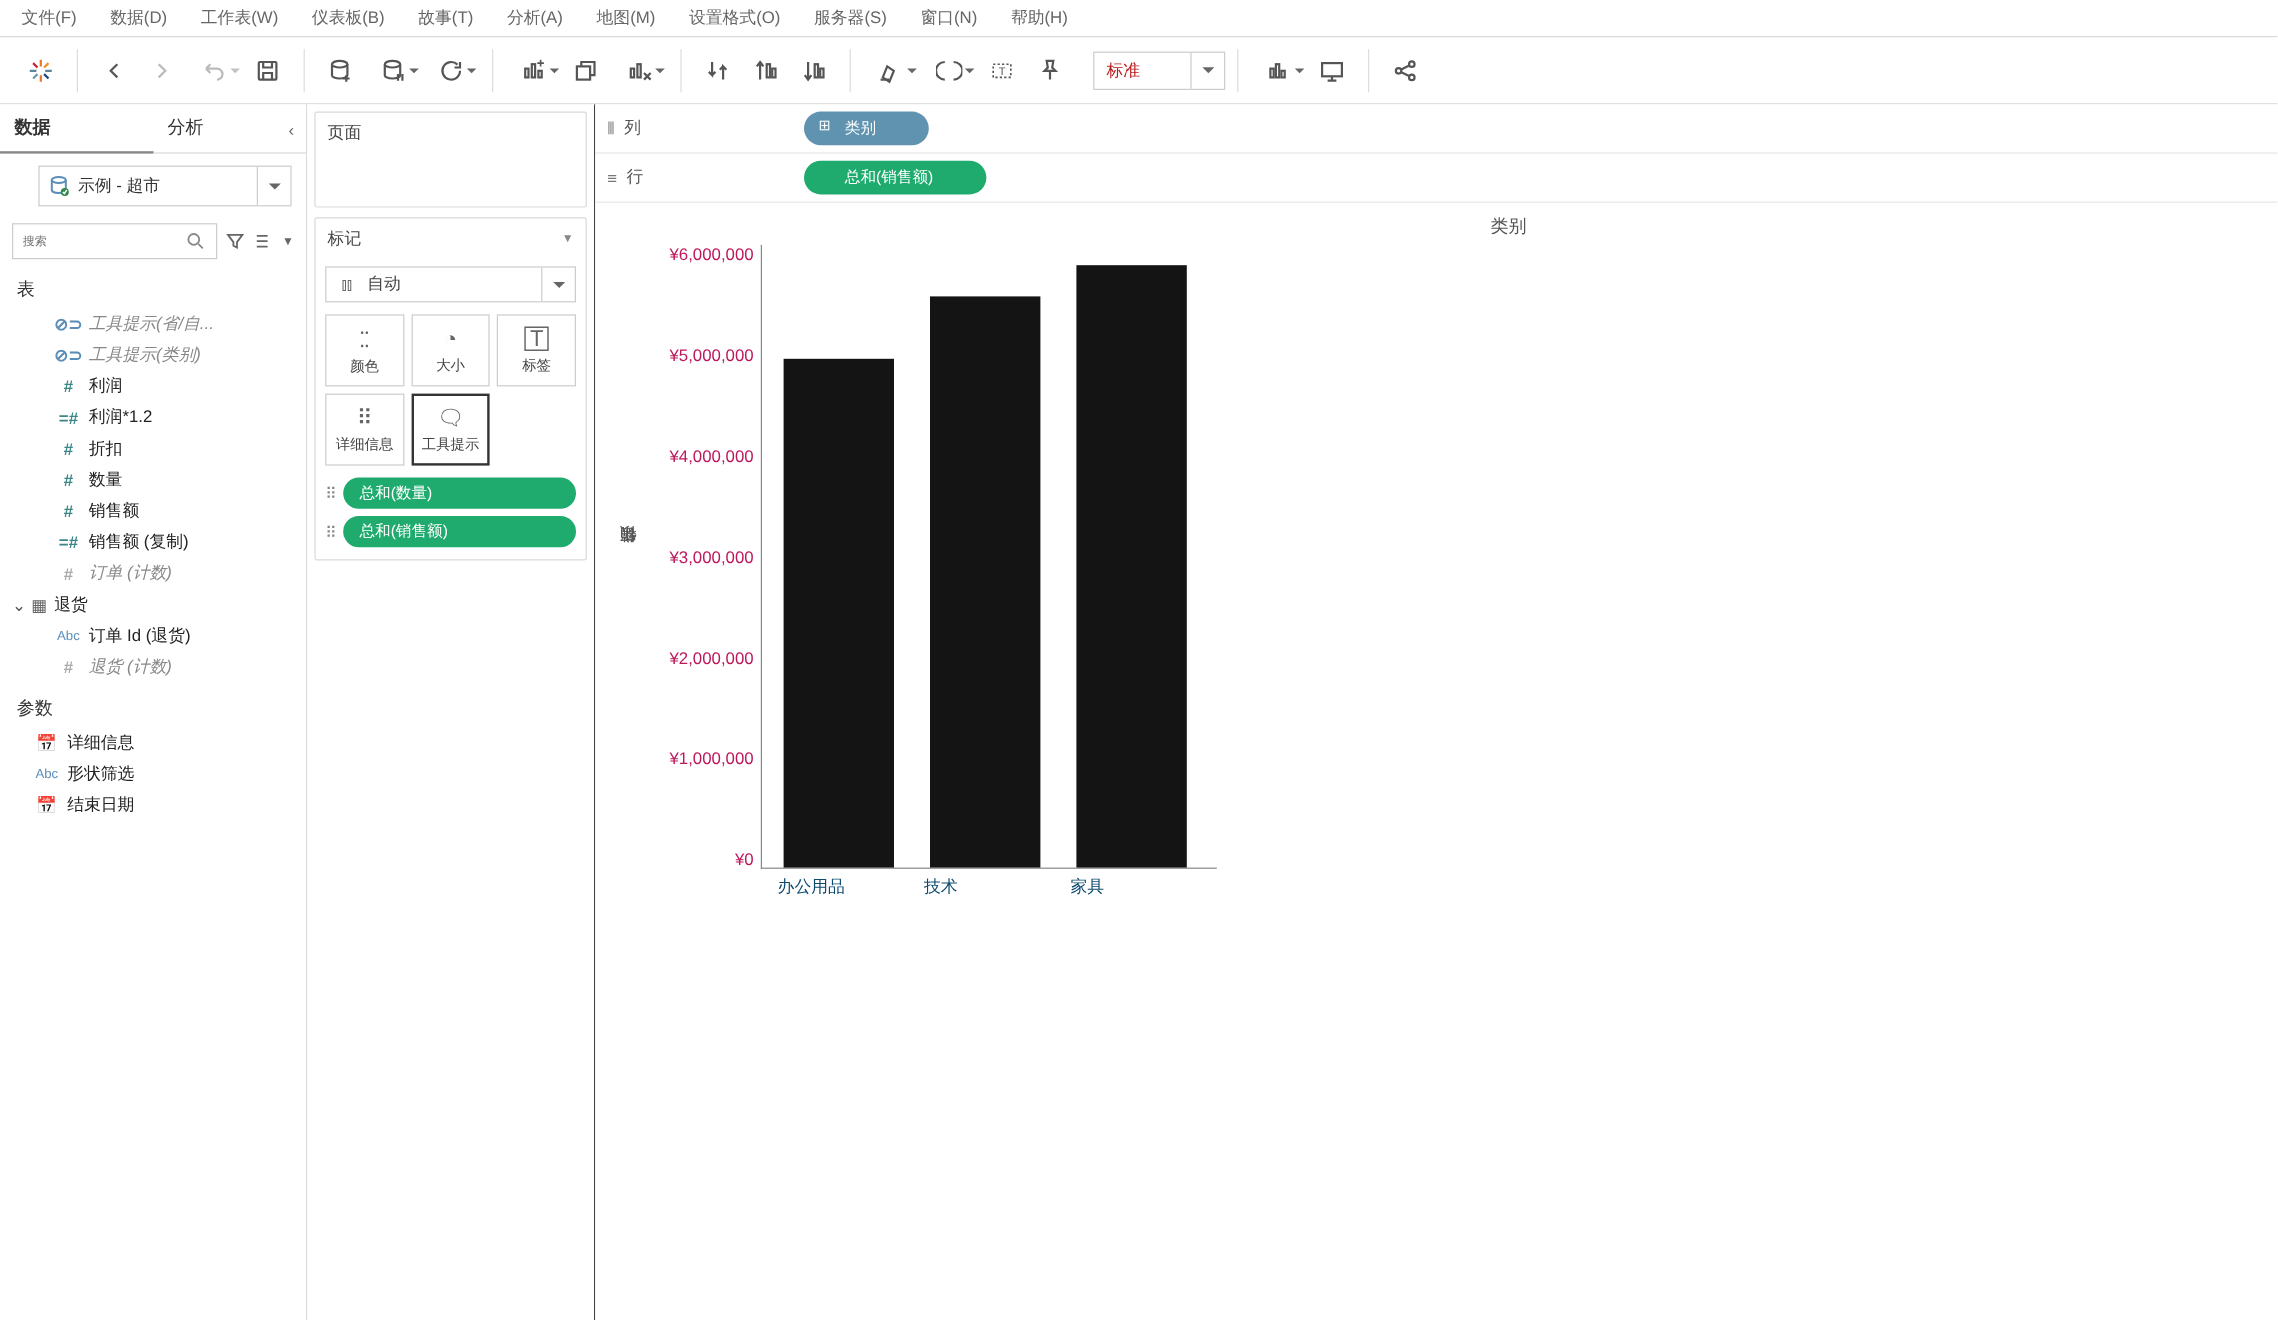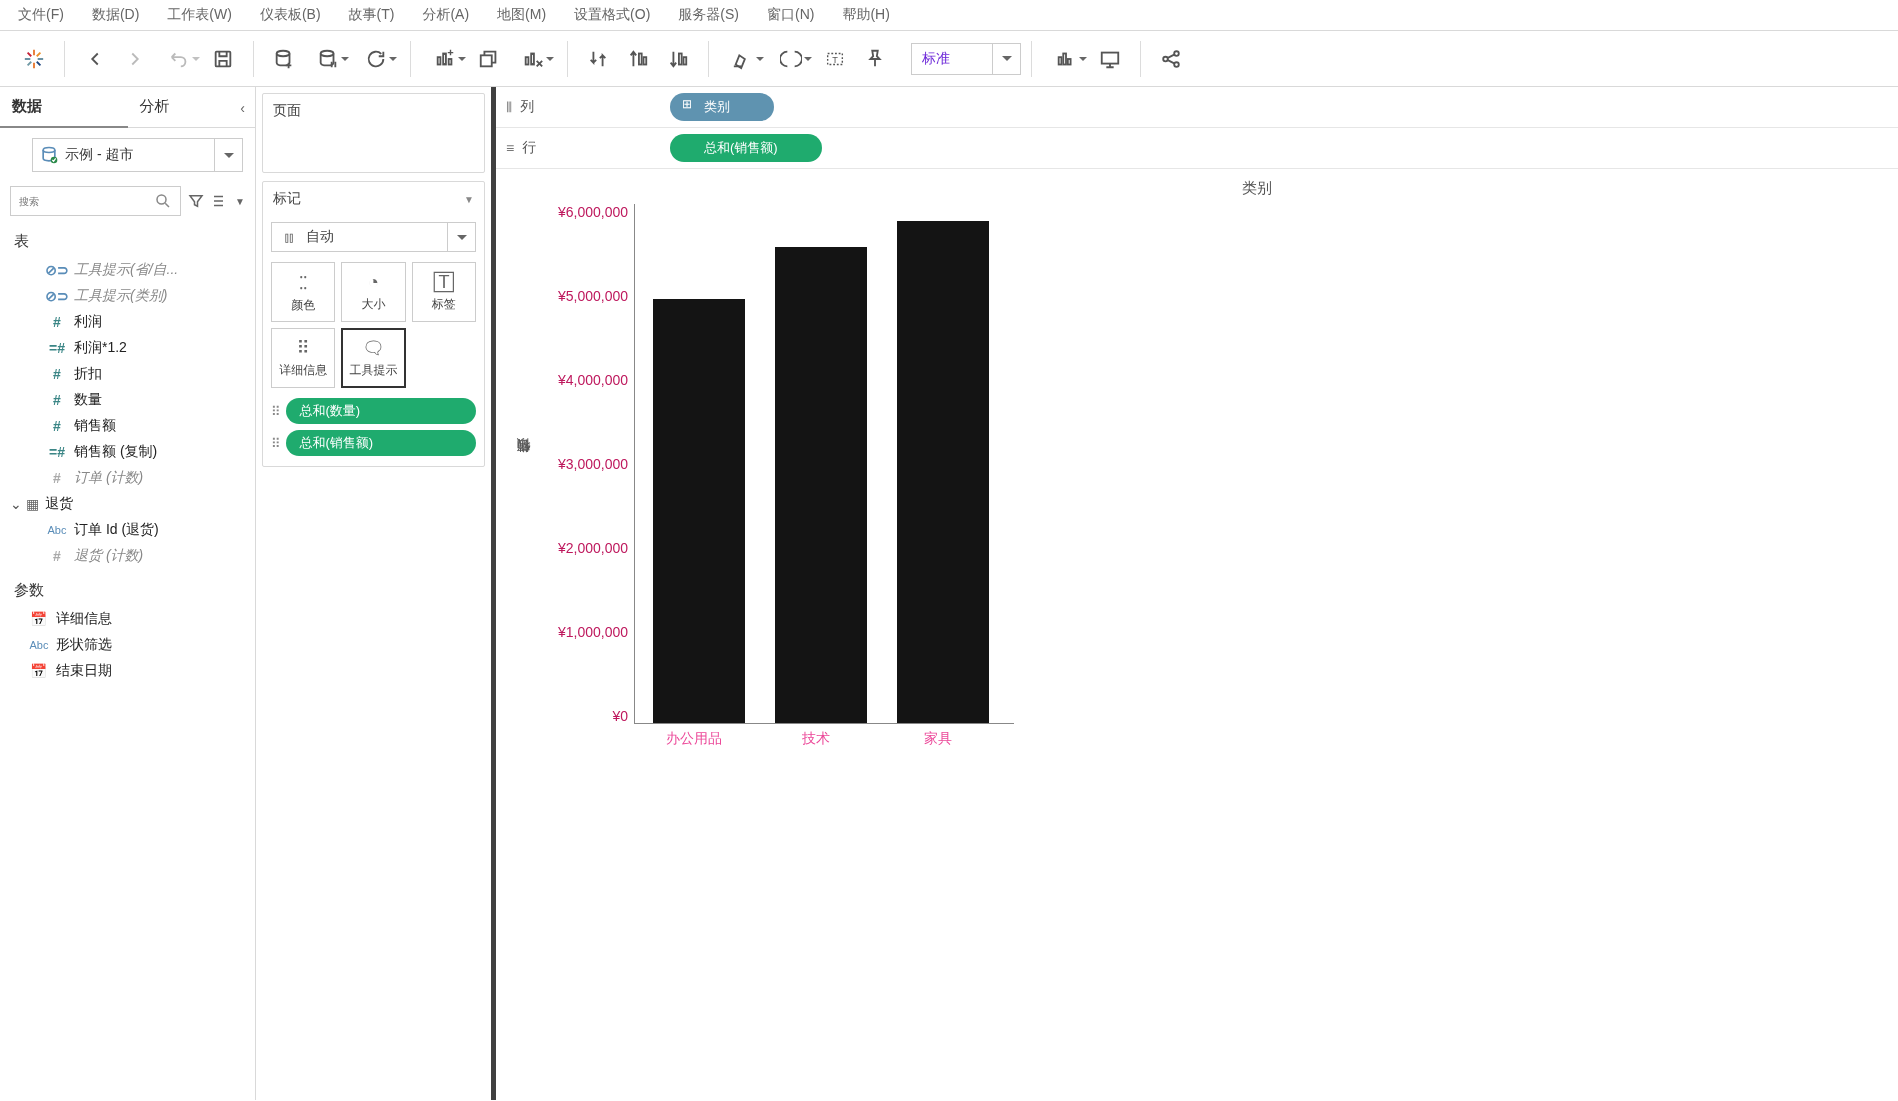--- a/index.html
+++ b/index.html
@@ -9,21 +9,21 @@
 .menubar span { color: #666; cursor: pointer; }
 
 .toolbar { display: flex; align-items: center; height: 56px; border-bottom: 1px solid #d9d9d9; padding: 0 6px; }
 .tool-group { display: flex; align-items: center; height: 100%; padding: 0 8px; }
 .tool-sep { width: 1px; height: 36px; background: #dcdcdc; margin: 0 2px; }
 .tool-btn { width: 40px; height: 40px; display: inline-flex; align-items: center; justify-content: center; color: #666; border-radius: 2px; position: relative; }
 .tool-btn.wide { width: 48px; }
 .tool-btn svg { width: 22px; height: 22px; }
 .tool-drop::after { content:""; position:absolute; right:3px; top:50%; margin-top:-2px; border:4px solid transparent; border-top-color:#666; }
 .fit-select { display:flex; align-items:center; border:1px solid #ccc; height:32px; }
-.fit-select .val { padding:0 24px 0 10px; color:#6d28d9; min-width:80px; }
+.fit-select .val { padding:0 24px 0 10px; color:#b91c1c; min-width:80px; }
 .fit-select .arr { width:28px; height:100%; border-left:1px solid #ccc; display:flex; align-items:center; justify-content:center; }
 .fit-select .arr::after{content:""; border:5px solid transparent; border-top-color:#666; margin-top:5px;}
 
 .workspace { display:flex; height: calc(100vh - 88px); }
 
 .sidebar { width:256px; border-right:1px solid #d9d9d9; display:flex; flex-direction:column; background:#fff; }
 .side-tabs { display:flex; position:relative; }
 .side-tab { flex:1; padding:10px 12px; text-align:left; font-size:15px; color:#333; border-bottom:1px solid #d9d9d9; }
 .side-tab.active { font-weight:600; border-bottom:2px solid #888; }
 .collapse-arr { position:absolute; right:10px; top:50%; transform:translateY(-50%); color:#666; }
@@ -48,21 +48,21 @@
 .f-icon { width:18px; display:inline-flex; justify-content:center; color:#3b8686; font-weight:600; }
 .f-icon.dim { color:#5a8db8; }
 .f-icon.abc { color:#5a8db8; font-size:11px; font-weight:500; }
 .f-icon.date { color:#3b8686; }
 .f-text { color:#222; }
 .f-text.italic { font-style:italic; color:#888; }
 .group-row { display:flex; align-items:center; gap:6px; padding:4px 10px; }
 .caret { display:inline-block; width:10px; text-align:center; color:#555; }
 .table-ic { color:#666; }
 
-.middle { width:240px; border-right:5px solid #404040; display:flex; flex-direction:column; padding:6px; gap:8px; background:#fff; }
+.middle { width:240px; border-right:1px solid #404040; display:flex; flex-direction:column; padding:6px; gap:8px; background:#fff; }
 .card { border:1px solid #d9d9d9; border-radius:2px; }
 .card-h { padding:8px 10px; font-size:14px; color:#444; display:flex; justify-content:space-between; align-items:center; }
 .card-body { min-height:60px; }
 .card.pages .card-body{min-height:44px;} .card.filters .card-body{min-height:62px;}
 
 .marks-body { padding:6px 8px 10px; }
 .mark-type { display:flex; border:1px solid #ccc; height:30px; margin-bottom:10px; }
 .mark-type .ic{width:34px;display:flex;align-items:center;justify-content:center;color:#666;}
 .mark-type .txt{flex:1;display:flex;align-items:center;color:#444;}
 .mark-type .arr{width:28px;border-left:1px solid #ccc;display:flex;align-items:center;justify-content:center;}
@@ -87,21 +87,21 @@
 
 .viz-title { color:#4a7ca8; padding:10px 14px 4px; font-size:15px; }
 .chart-wrap { flex:1; padding:6px 14px 10px; display:flex; flex-direction:column; }
 .chart-head { text-align:center; color:#555; font-size:15px; padding:4px 0 6px 120px; }
 .chart-main { display:flex; height:520px; }
 .y-title { writing-mode:vertical-rl; transform:rotate(180deg); text-align:center; color:#555; font-size:14px; padding:0 4px; }
 .y-axis { display:flex; flex-direction:column; justify-content:space-between; align-items:flex-end; padding-right:6px; color:#be185d; font-size:14px; width:98px; }
 .plot { flex:0 0 380px; border-left:1px solid #888; border-bottom:1px solid #888; display:flex; align-items:flex-end; gap:30px; padding:0 18px; position:relative;}
 .bar { width:92px; background:#141414; }
 .x-axis { display:flex; padding-left:138px; gap:30px; width:518px;}
-.x-axis span{ width:92px; text-align:center; color:#ec4899; padding-top:6px;}
+.x-axis span{ width:92px; text-align:left; color:#0c4a6e; padding-top:6px;}
 </style>
 </head>
 <body>
 
 <div class="menubar">
   <span>文件(F)</span>
   <span>数据(D)</span>
   <span>工作表(W)</span>
   <span>仪表板(B)</span>
   <span>故事(T)</span>

